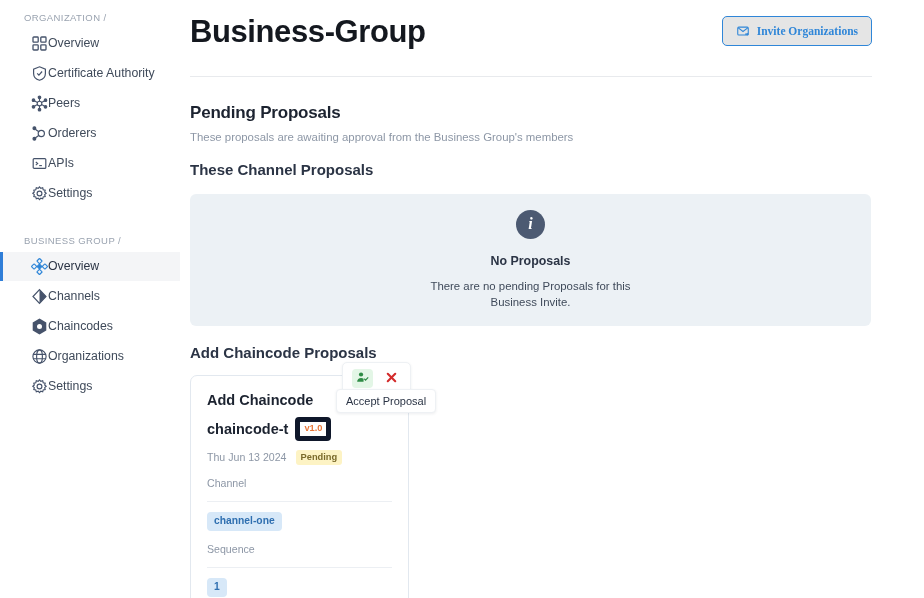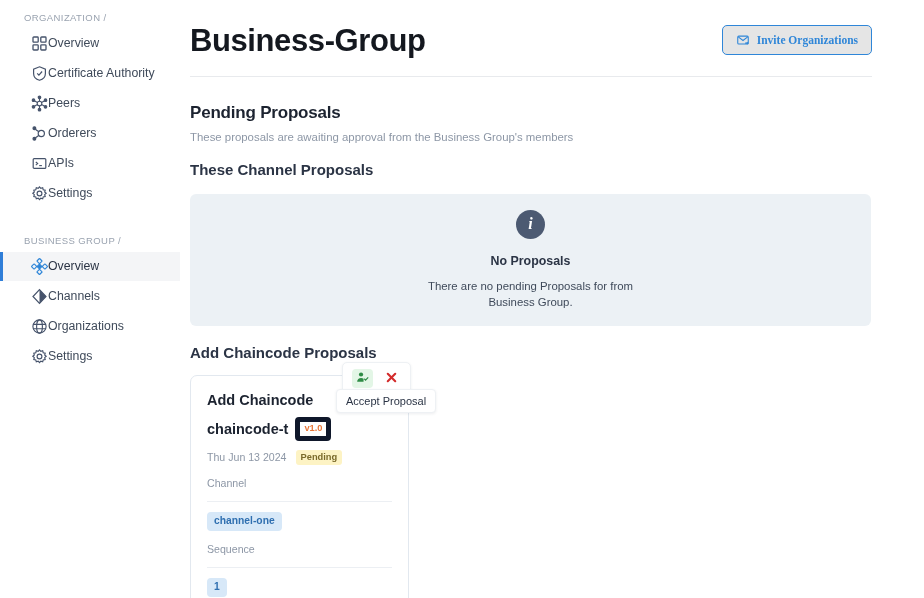--- a/index.html
+++ b/index.html
@@ -69,21 +69,21 @@
   
   .main {
     flex: 1;
     padding: 0 52px 0 10px;
     height: 598px;
     overflow: hidden;
   }
 
   .header-row {
     display: flex;
-    align-items: center;
+    align-items: flex-start;
     justify-content: space-between;
     padding-top: 16px;
     height: 64px;
   }
   .page-title {
     font-size: 31px;
     font-weight: bold;
     letter-spacing: -0.4px;
     color: #14181f;
     line-height: 1;
@@ -395,20 +395,29 @@
     <div class="nav-item">
       <span class="nav-icon">
         <svg viewBox="0 0 17 17" fill="none" stroke="currentColor" stroke-width="1.2">
           <path d="M8.5 1.7 L15 8.5 L8.5 15.3 L2 8.5 Z"></path>
           <path d="M8.5 1.7 L15 8.5 L8.5 15.3 Z" fill="currentColor" stroke="none"></path>
         </svg>
       </span>
       <span class="nav-label">Channels</span>
     </div>
 
+    <div class="nav-item">
+      <span class="nav-icon">
+        <svg viewBox="0 0 17 17" fill="none" stroke="currentColor" stroke-width="1.8">
+          <path d="M8.5 1.6 L14.4 5 V12 L8.5 15.4 L2.6 12 V5 Z" fill="currentColor" stroke="currentColor"></path>
+          <circle cx="8.5" cy="8.5" r="2.5" fill="#ffffff" stroke="none"></circle>
+        </svg>
+      </span>
+      <span class="nav-label">Chaincodes</span>
+    </div>
 
     <div class="nav-item">
       <span class="nav-icon">
         <svg viewBox="0 0 17 17" fill="none" stroke="currentColor" stroke-width="1.15">
           <circle cx="8.5" cy="8.5" r="6.6"></circle>
           <ellipse cx="8.5" cy="8.5" rx="2.9" ry="6.6"></ellipse>
           <path d="M2.1 6.3 H14.9 M2.1 10.7 H14.9"></path>
         </svg>
       </span>
       <span class="nav-label">Organizations</span>
@@ -445,21 +454,21 @@
     <div class="divider"></div>
 
     <h2 class="section-title">Pending Proposals</h2>
     <p class="section-sub">These proposals are awaiting approval from the Business Group's members</p>
 
     <h3 class="subsection-title">These Channel Proposals</h3>
 
     <div class="empty-panel">
       <div class="info-badge">i</div>
       <div class="empty-title">No Proposals</div>
-      <div class="empty-text">There are no pending Proposals for from Business Group.</div>
+      <div class="empty-text">There are no pending Proposals for this Business Invite.</div>
     </div>
 
     <h3 class="subsection-title">Add Chaincode Proposals</h3>
 
     <div class="cards-row">
 
       <div class="proposal-card">
         <div class="card-title">Add Chaincode</div>
 
         <div class="card-subtitle-row">

